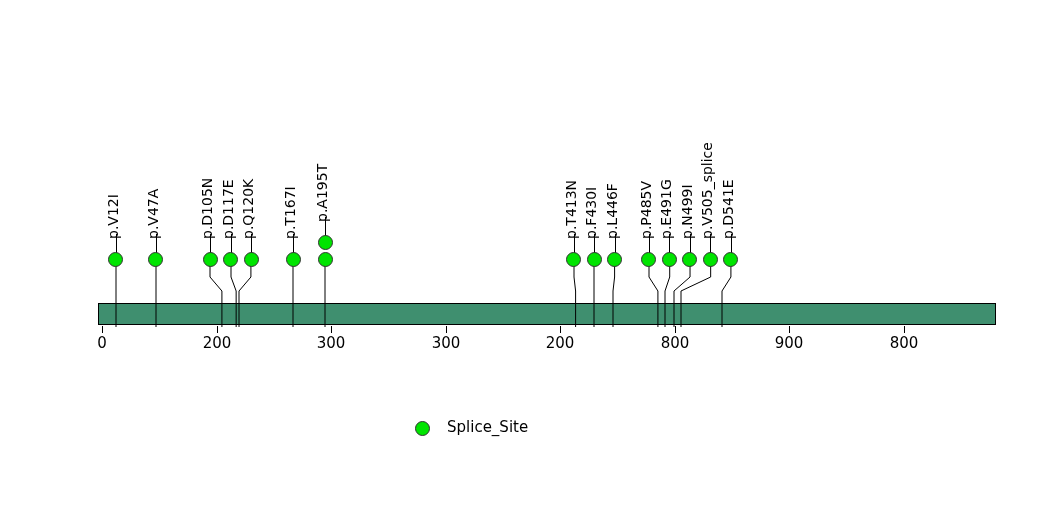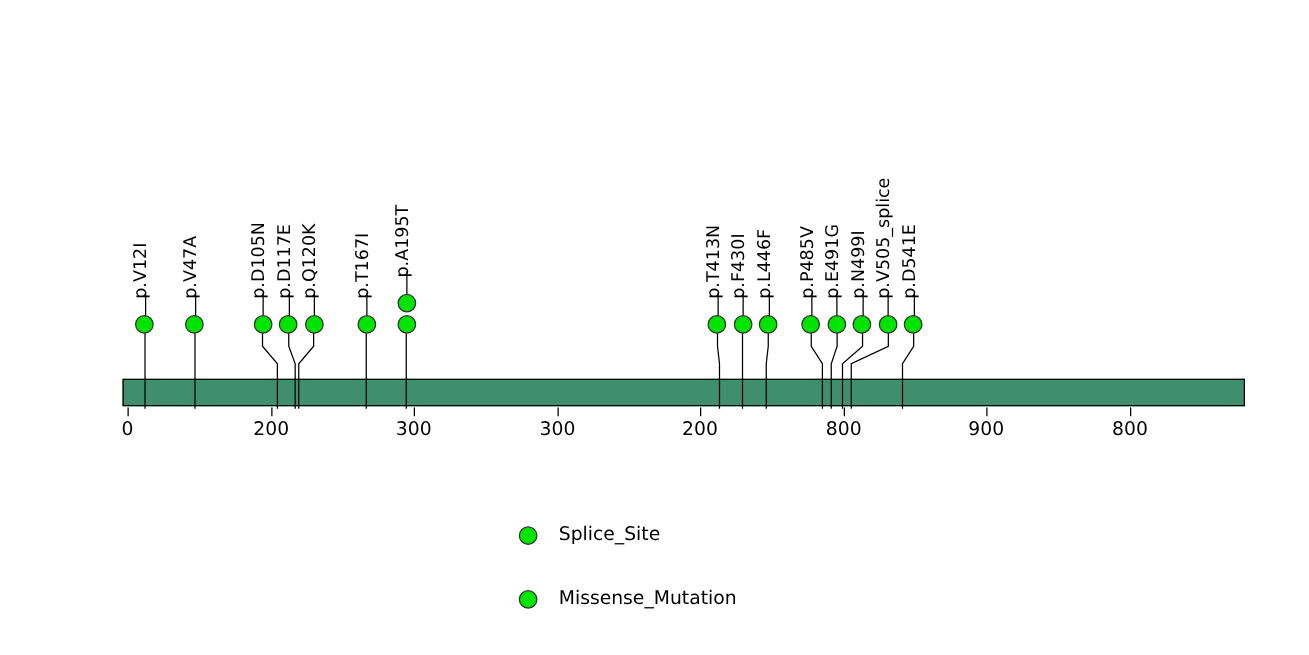--- a/index.html
+++ b/index.html
@@ -217,19 +217,15 @@
       <div class="axis-tick-label" style="left: 789px; top: 334px;">900</div>
       <div class="axis-tick" style="left: 904px; top: 326px; height: 7px;"></div>
       <div class="axis-tick-label" style="left: 904px; top: 334px;">800</div>
     </div>
 
   <div class="legend">
     <div class="legend-row">
       <span class="legend-swatch"></span>
       <span class="legend-text">Splice_Site</span>
     </div>
-    <div class="legend-row">
-      <span class="legend-swatch"></span>
-      <span class="legend-text">Missense_Mutation</span>
-    </div>
   </div>
 
 </div>
 
 </body></html>

